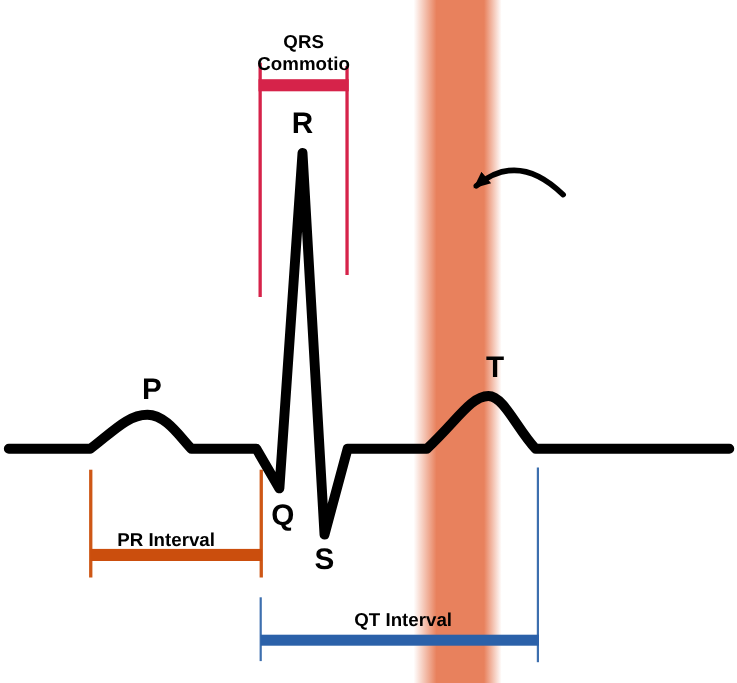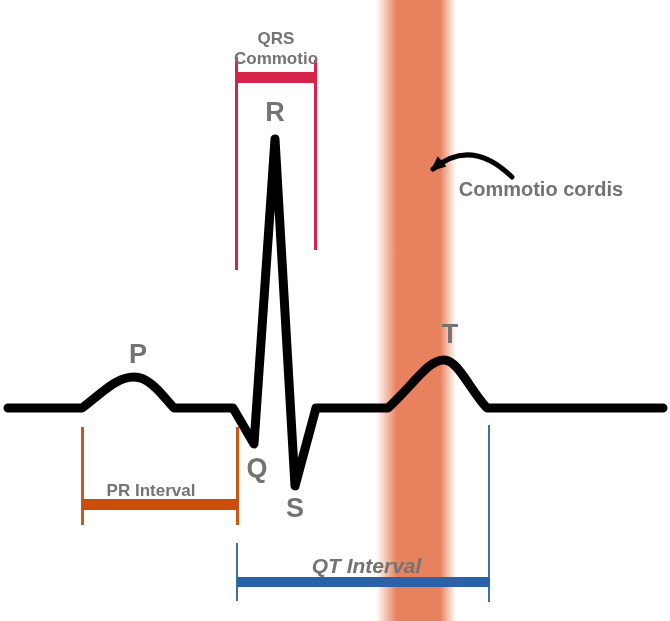--- a/index.html
+++ b/index.html
@@ -4,21 +4,21 @@
 <style>
   html, body { margin: 0; padding: 0; background: #ffffff; }
   #stage {
     position: relative;
     width: 670px;
     height: 621px;
     background: #ffffff;
     overflow: hidden;
     font-family: "Liberation Sans", sans-serif;
     font-weight: bold;
-    color: #737373;
+    color: #000000;
   }
   .abs { position: absolute; }
 
   
   #risk-band {
     left: 376px; top: 0; width: 80px; height: 621px;
     background: linear-gradient(to right,
       rgba(232,129,93,0) 0%,
       #E8815D 26%,
       #E8815D 80%,
@@ -41,21 +41,21 @@
   #qrs-line-left  { left: 235px; top: 57px;  width: 2.5px; height: 213px; background: #D6234A; }
   #qrs-line-right { left: 314px; top: 60px;  width: 2.5px; height: 190px; background: #D6234A; }
 
   
   #pr-label { left: 82px; top: 481px; width: 138px; text-align: center; font-size: 17px; }
   #pr-bar        { left: 82px;  top: 499px; width: 156px; height: 11px; background: #CB4E0D; }
   #pr-line-left  { left: 81px;  top: 427px; width: 2.5px; height: 98px; background: #CE5716; }
   #pr-line-right { left: 236px; top: 427px; width: 2.5px; height: 98px; background: #CE5716; }
 
   
-  #qt-label { left: 237px; top: 554px; width: 259px; text-align: center; font-size: 21px; font-style: italic; }
+  #qt-label { left: 237px; top: 554px; width: 259px; text-align: center; font-size: 17px; }
   #qt-bar        { left: 237px; top: 577px; width: 253px; height: 10px; background: #2B61A9; }
   #qt-line-left  { left: 236px; top: 543px; width: 2px; height: 58px;  background: #3D6FAE; }
   #qt-line-right { left: 488px; top: 425px; width: 2px; height: 177px; background: #3D6FAE; }
 
   
   #risk-label { left: 448px; top: 177px; width: 186px; text-align: center; font-size: 20px; line-height: 24px; }
 </style>
 </head>
 <body>
 
@@ -102,16 +102,15 @@
   <div id="pr-line-right" class="abs"></div>
   <div id="pr-bar" class="abs"></div>
   <div id="pr-label" class="abs">PR Interval</div>
 
   <div id="qt-line-left" class="abs"></div>
   <div id="qt-line-right" class="abs"></div>
   <div id="qt-bar" class="abs"></div>
   <div id="qt-label" class="abs">QT Interval</div>
 
   <div id="risk-label" class="abs">
-    <div>Commotio cordis</div>
   </div>
 
 </div>
 
 </body></html>

